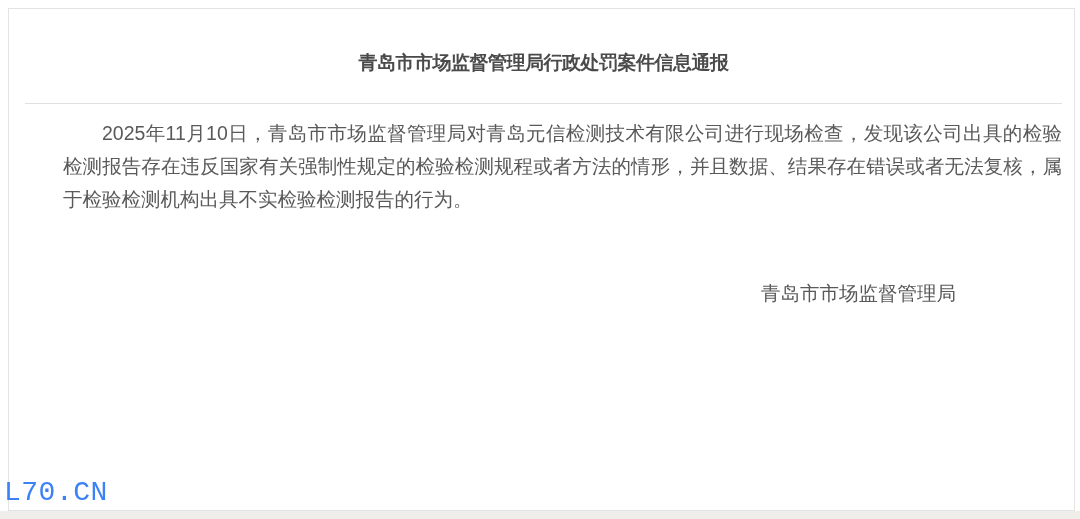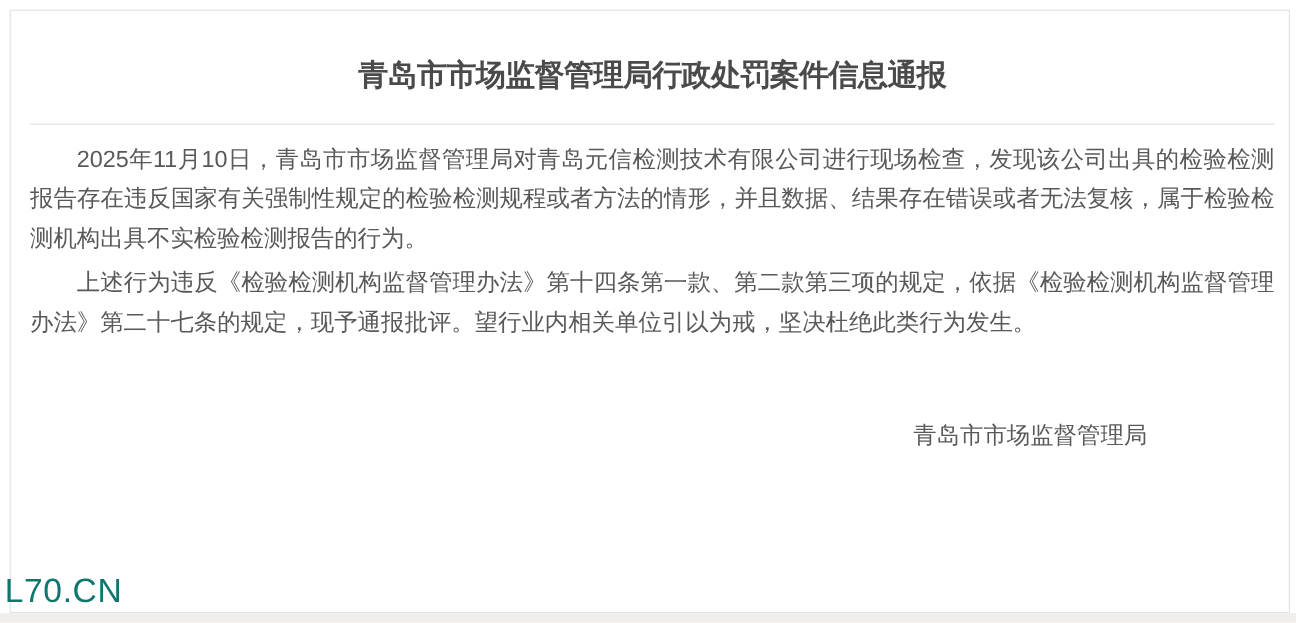--- a/index.html
+++ b/index.html
@@ -25,21 +25,21 @@
     width: 1067px;
     height: 503px;
     background: #ffffff;
     border: 1px solid #e3e3e3;
     padding: 0 12px 0 16px;
     overflow: hidden;
   }
   .doc-title {
     margin-top: 36px;
     text-align: center;
-    font-size: 25px;
+    font-size: 19px;
     line-height: 36px;
     font-weight: 700;
     letter-spacing: -0.5px;
     color: #4a4a4a;
   }
   .meta-row {
     margin-top: 42px;
     text-align: center;
     font-size: 15px;
     line-height: 20px;
@@ -53,20 +53,21 @@
     width: 100%;
   }
   .doc-body { margin-top: 13px; }
   .doc-body p {
     font-size: 19.5px;
     line-height: 33px;
     color: #595959;
     text-align: justify;
     text-indent: 2em;
     letter-spacing: 0;
+    margin-left: 38px;
   }
   .doc-body p + p { margin-top: 4px; }
   .signature {
     margin-top: 60px;
     text-align: right;
     padding-right: 106px;
     font-size: 19.5px;
     line-height: 34px;
     color: #595959;
   }
@@ -96,25 +97,24 @@
 <div class="page">
   <div class="card">
 
     <h1 class="doc-title">青岛市市场监督管理局行政处罚案件信息通报</h1>
 
 
     <hr class="divider">
 
     <div class="doc-body">
       <p>2025年11月10日，青岛市市场监督管理局对青岛元信检测技术有限公司进行现场检查，发现该公司出具的检验检测报告存在违反国家有关强制性规定的检验检测规程或者方法的情形，并且数据、结果存在错误或者无法复核，属于检验检测机构出具不实检验检测报告的行为。</p>
-      <p>上述行为违反《检验检测机构监督管理办法》第十四条第一款、第二款第三项的规定，依据《检验检测机构监督管理办法》第二十七条的规定，现予通报批评。望行业内相关单位引以为戒，坚决杜绝此类行为发生。</p>
     </div>
 
     <div class="signature">
       <div>青岛市市场监督管理局</div>
     </div>
 
   </div>
 
-  <div class="watermark" style="color: #0f766e;">L70.CN</div>
+  <div class="watermark" style="color: #3b82f6; font-family: Liberation Mono, monospace;">L70.CN</div>
 
   <div class="bottom-strip"></div>
 </div>
 
 </body></html>

